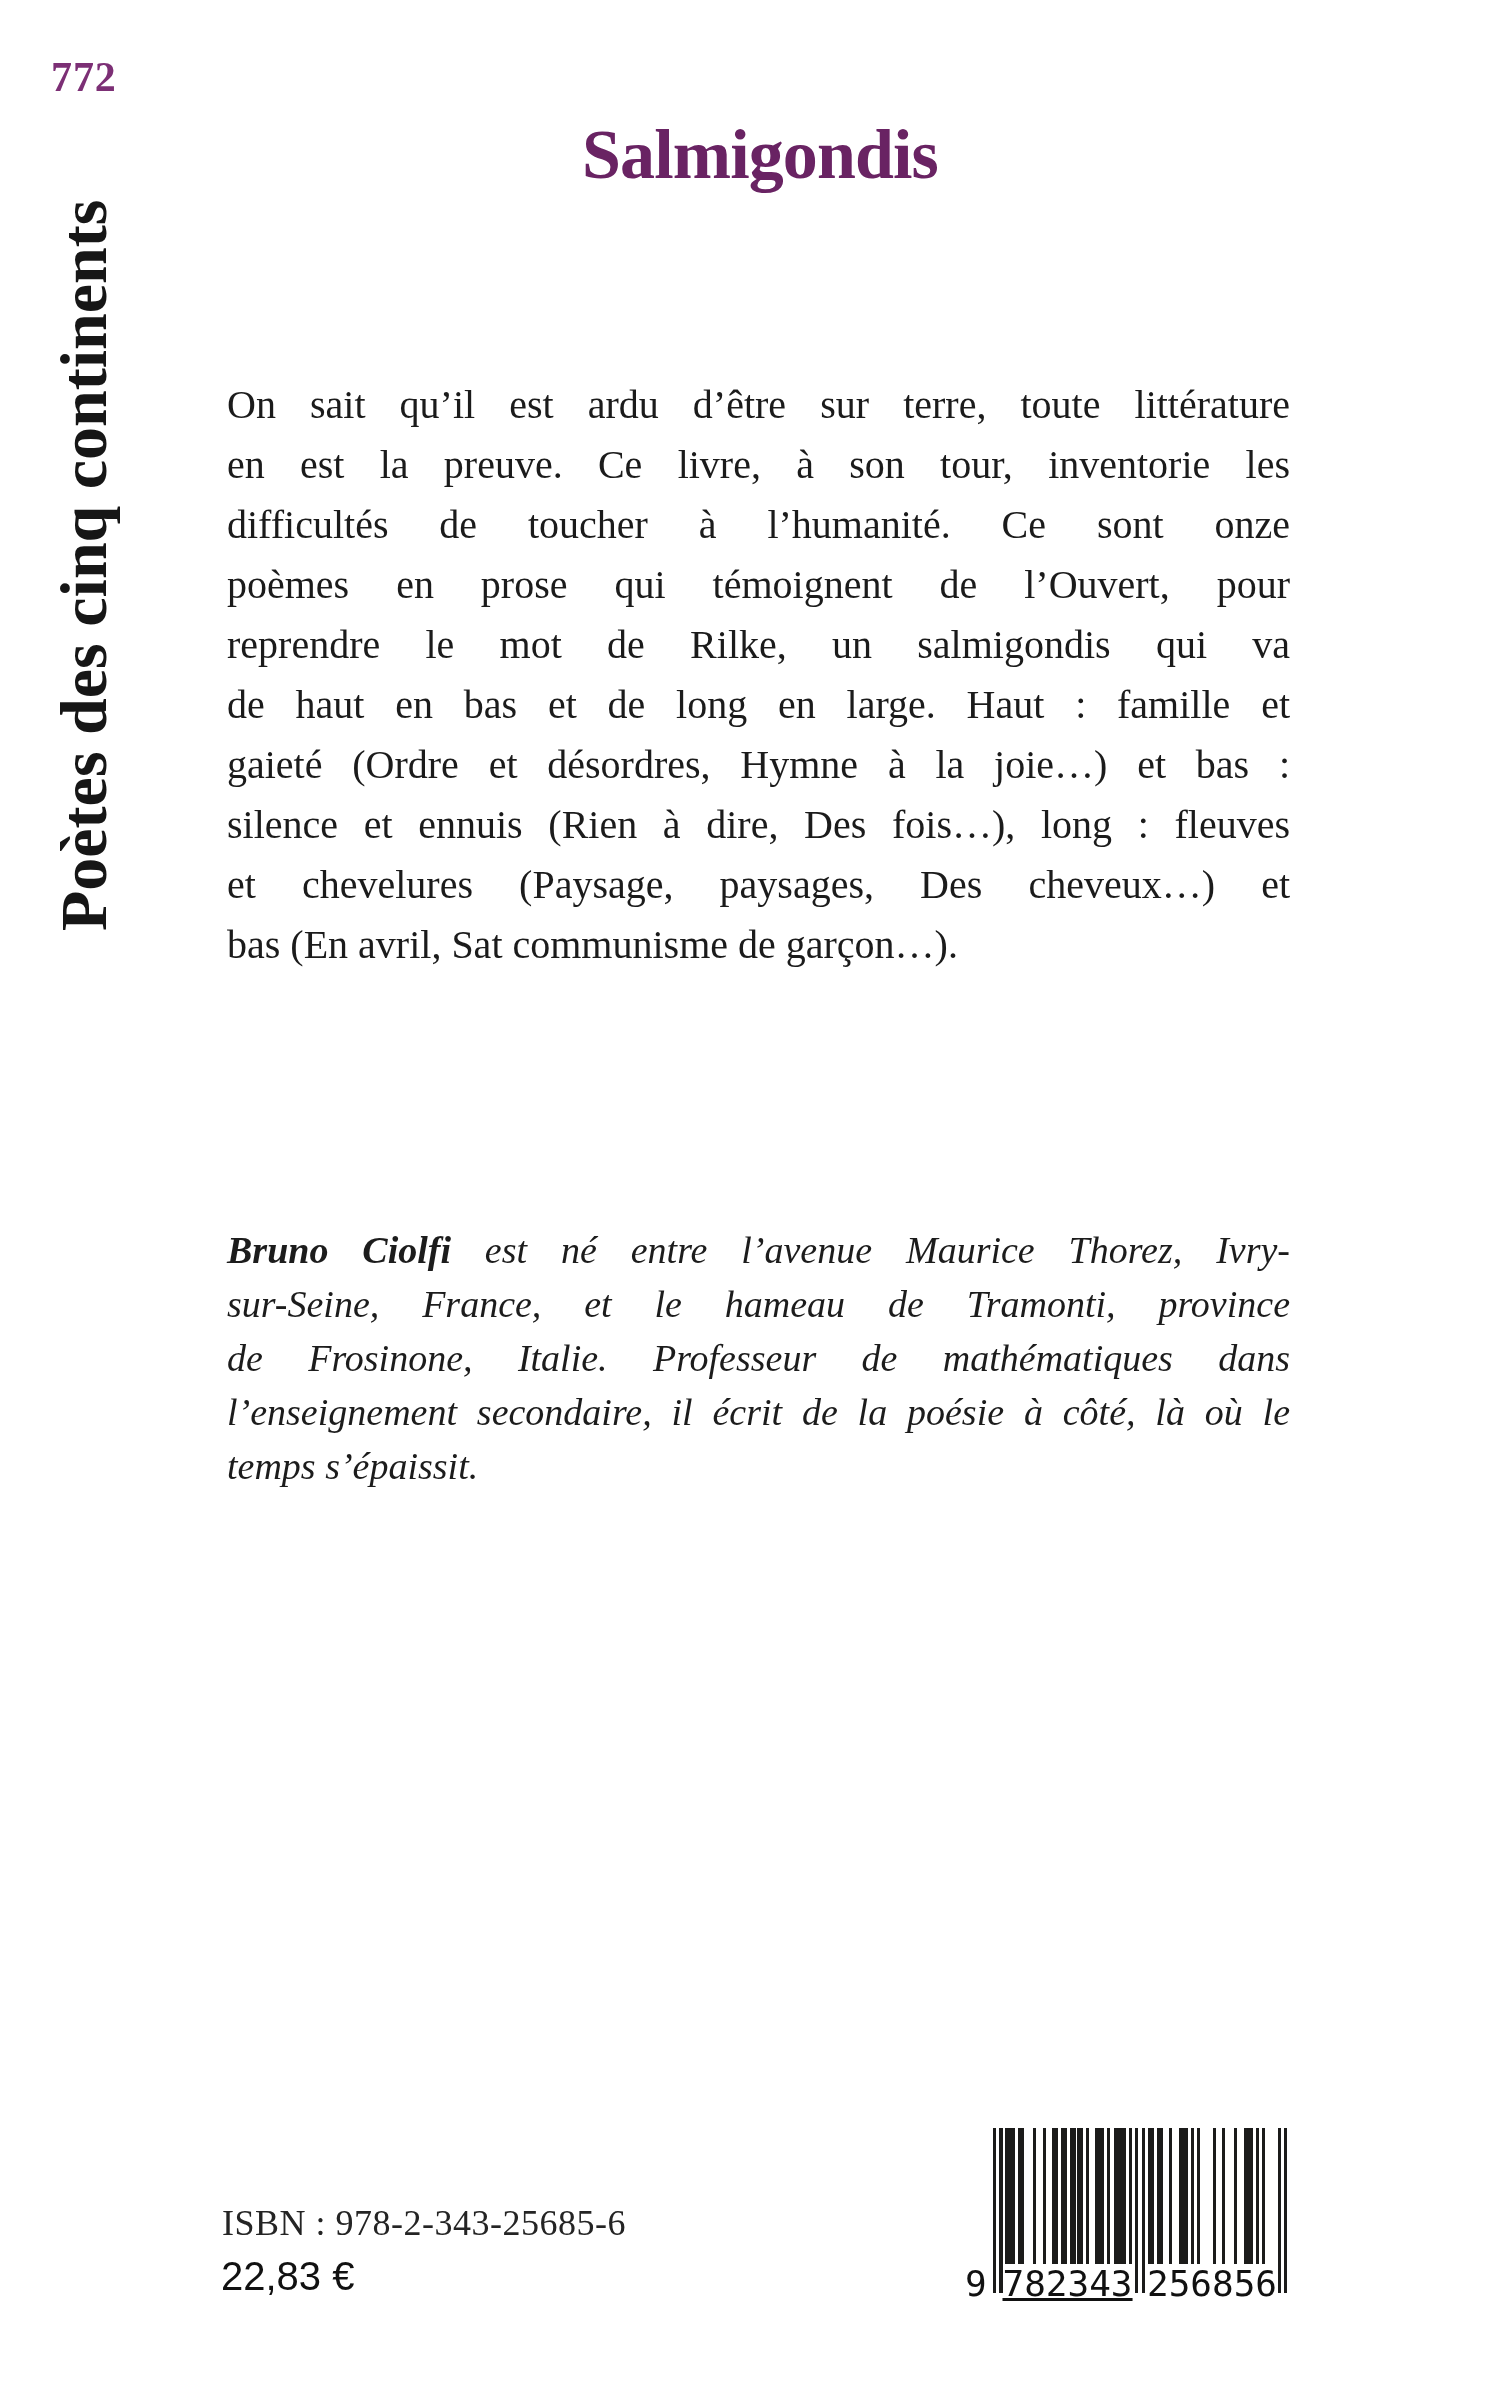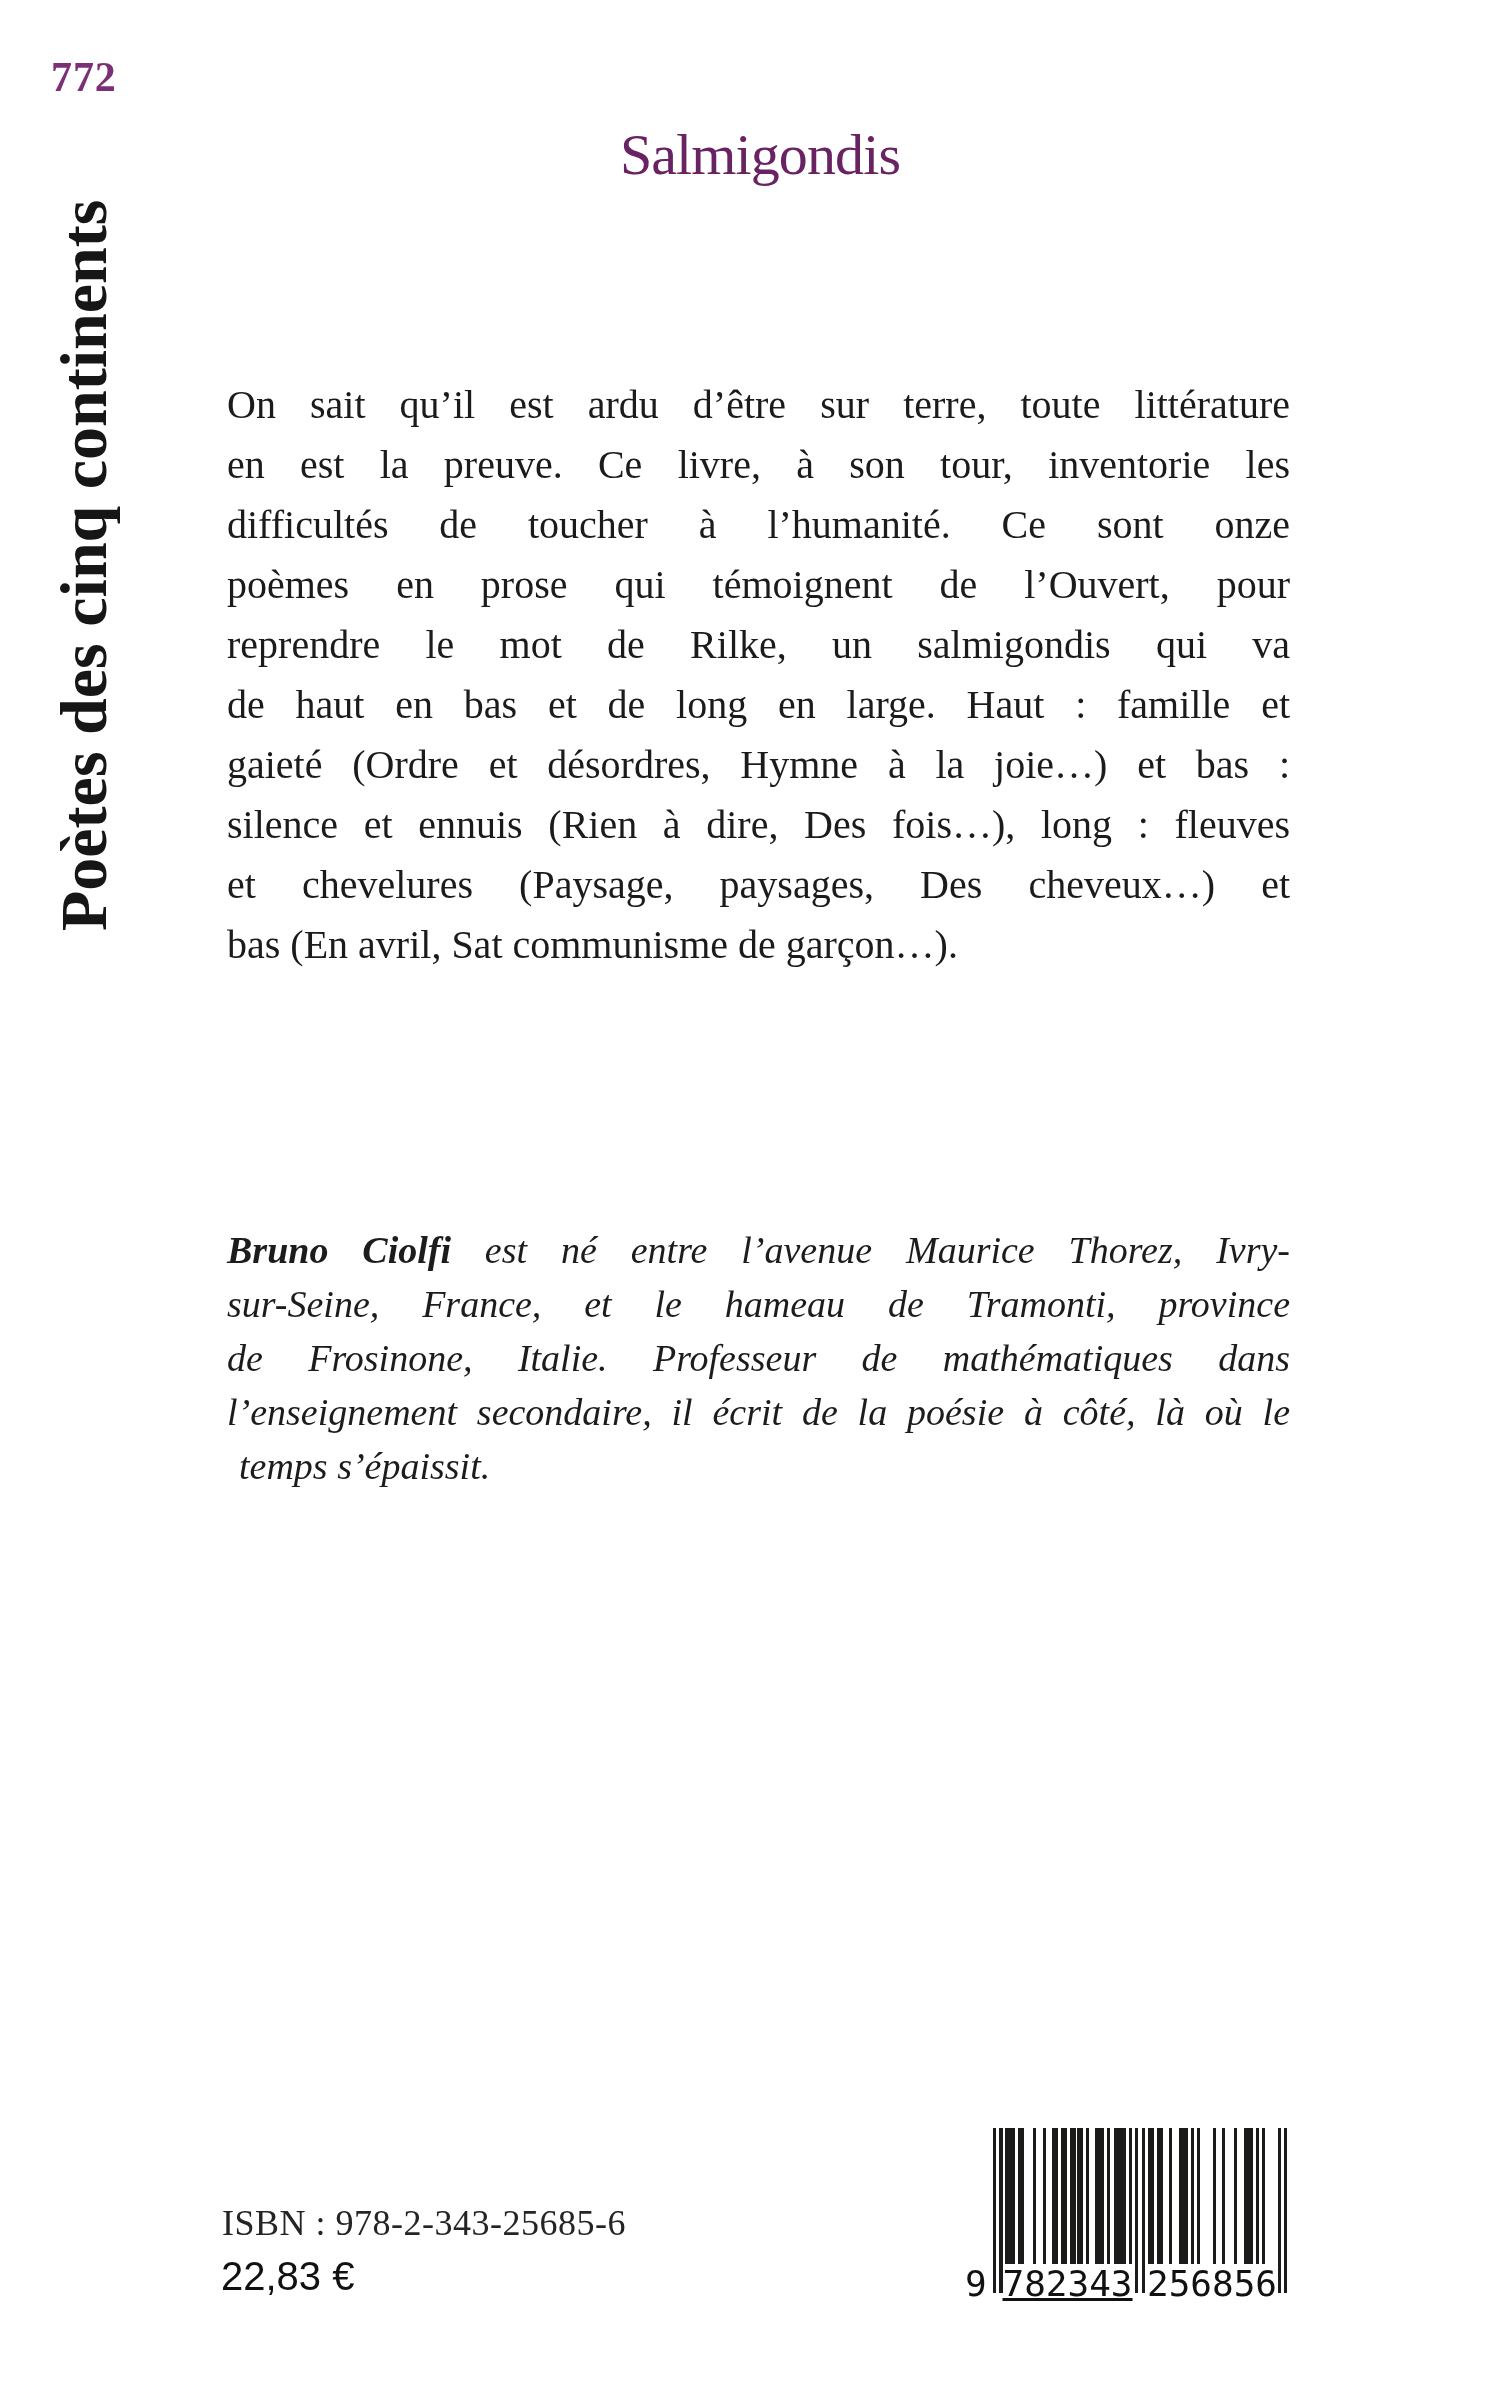--- a/index.html
+++ b/index.html
@@ -29,39 +29,39 @@
     font-size:66px; font-weight:700; color:#161616;
     white-space:nowrap; letter-spacing:0px;
   }
 
   
   .title-row {
     position:absolute; left:0; top:106px; width:100%;
     text-align:center;
   }
   .book-title {
-    font-size:58px; line-height:98px; letter-spacing:-0.9px;
-    font-weight:400;
+    font-size:70px; line-height:98px; letter-spacing:-0.9px;
+    font-weight:700;
   }
 
   
   .synopsis {
     position:absolute; left:227px; top:375px; width:1063px;
     font-size:40px; line-height:60px; color:#1b1b1b;
   }
   .jline { text-align:justify; text-align-last:justify; height:60px; white-space:nowrap0; }
   .jline-last { text-align:left; height:60px; }
 
   
   .bio {
     position:absolute; left:227px; top:1223px; width:1063px;
     font-size:38px; line-height:54px; font-style:italic; color:#1c1c1c;
   }
   .bio .jline { height:54px;font-style:italic; }
-  .bio .jline-last { height:54px;margin-left:12px; }
+  .bio .jline-last { height:54px; }
   .bold-name { font-weight:700; }
 
   
   .isbn-line {
     position:absolute; left:222px; top:2201px;
     font-size:36px; line-height:44px; color:#242424;
     letter-spacing:0.5px;
   }
   .price-line {
     position:absolute; left:221px; top:2254px;

